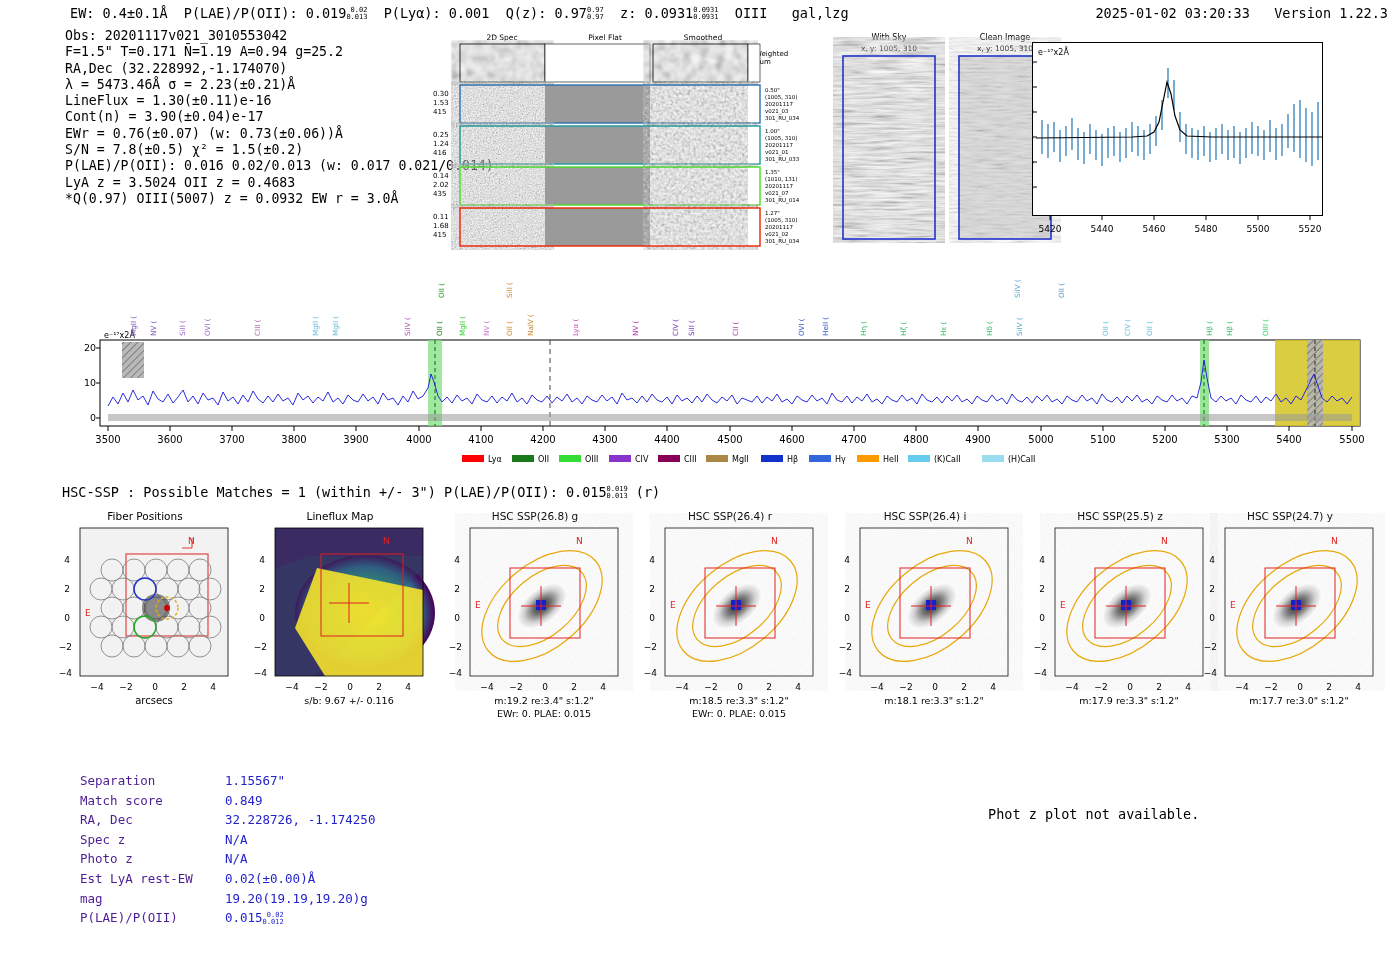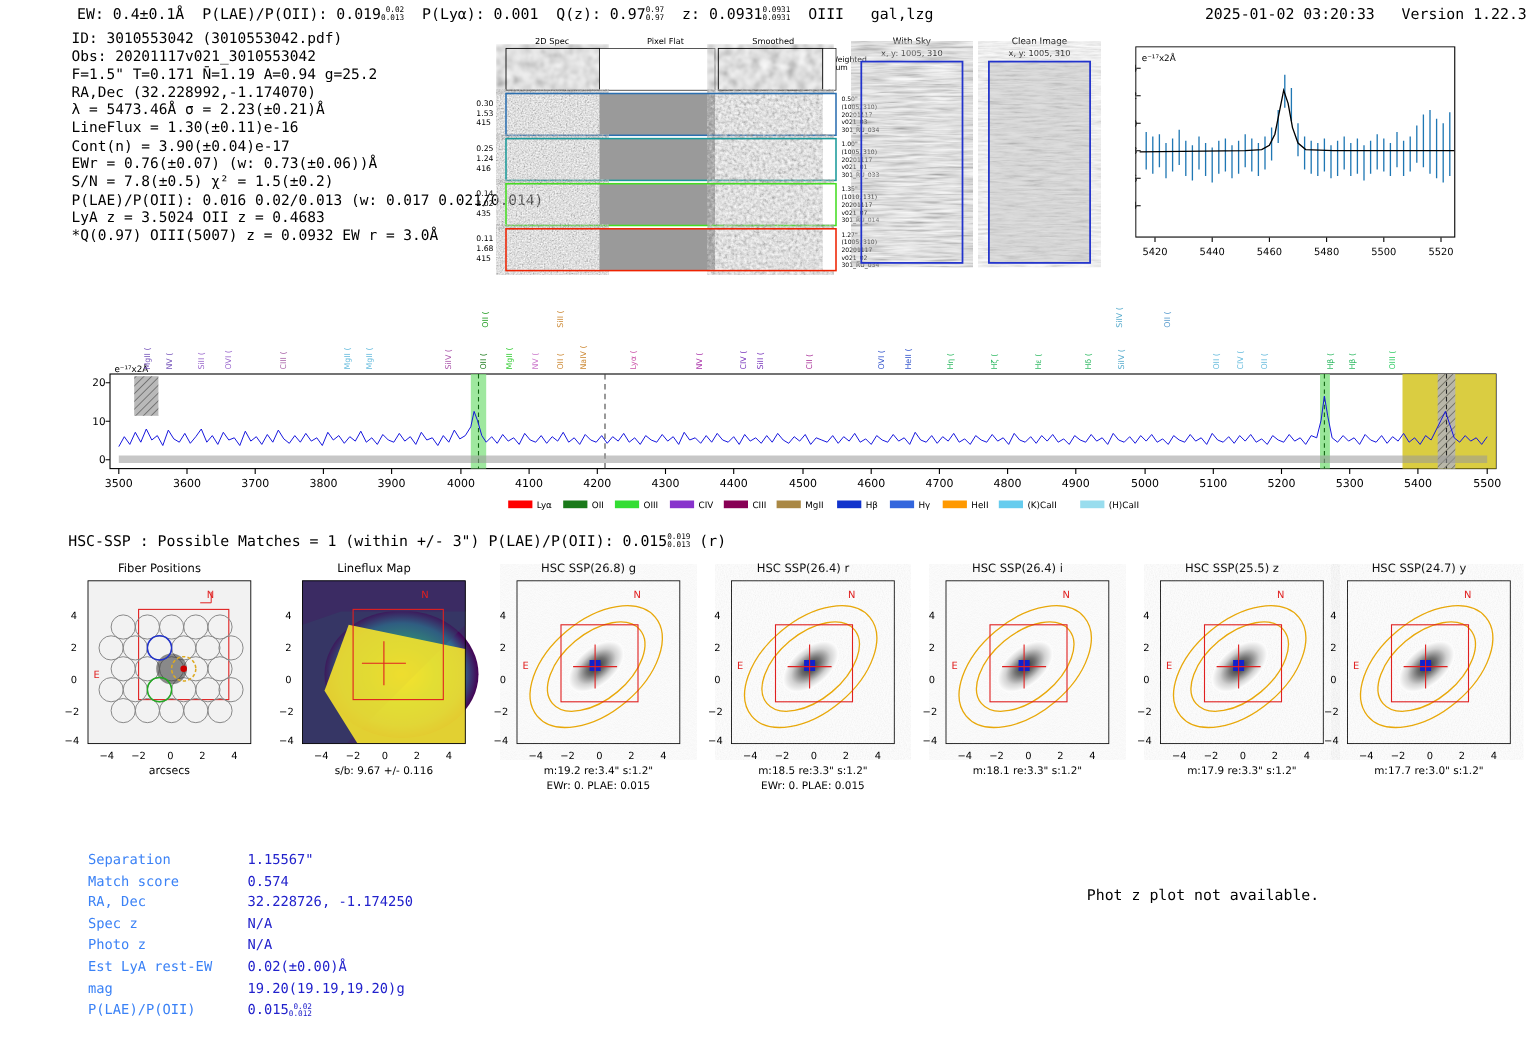--- a/index.html
+++ b/index.html
@@ -15,21 +15,21 @@
   #topline{left:70px;top:5px;font-size:13.5px;letter-spacing:0px;white-space:nowrap;}
   #datestamp{right:12px;top:5px;font-size:13.5px;white-space:nowrap;}
   
   #infoblock{left:65px;top:28px;font-size:13.2px;line-height:16.3px;white-space:nowrap;}
   
   .panelttl{font-size:7.5px;text-anchor:middle;}
   
   #hscline{left:62px;top:484px;font-size:13.5px;white-space:nowrap;}
   #bottomtable{left:78px;top:770px;font-size:12.5px;line-height:17.6px;}
   #bottomtable td{padding:0;vertical-align:top;font-family:"DejaVu Sans Mono","Liberation Mono",monospace;}
-  #bottomtable td.k{padding-right:30px;color:#3b82f6;}
+  #bottomtable td.k{padding-right:30px;color:#4c1d95;}
   #bottomtable td.v{color:#2222cc;}
   #photoznote{left:940px;top:806px;font-size:13.5px;margin-left:48px;}
   svg{display:block;}
   text{font-family:"DejaVu Sans","Liberation Sans",sans-serif;}
 </style>
 </head>
 <body>
 
 <div class="abs mono" id="topline">
   <span>EW: 0.4±0.1Å</span>&nbsp;
@@ -39,21 +39,20 @@
   <span>z: 0.0931</span><span class="stack"><span>0.0931</span><br><span>0.0931</span></span>&nbsp;
   <span>OIII</span>&nbsp;&nbsp;
   <span>gal,lzg</span>
 </div>
 <div class="abs mono" id="datestamp">
   <span>2025-01-02 03:20:33</span>&nbsp;&nbsp;
   <span>Version 1.22.3</span>
 </div>
 
 <div class="abs mono" id="infoblock">
-  <div>ID: 3010553042 (3010553042.pdf)</div>
   <div>Obs: 20201117v021_3010553042</div>
   <div>F=1.5"  T=0.171  N̄=1.19  A=0.94  g=25.2</div>
   <div>RA,Dec (32.228992,-1.174070)</div>
   <div>λ = 5473.46Å  σ = 2.23(±0.21)Å</div>
   <div>LineFlux = 1.30(±0.11)e-16</div>
   <div>Cont(n) = 3.90(±0.04)e-17</div>
   <div>EWr = 0.76(±0.07) (w: 0.73(±0.06))Å</div>
   <div>S/N = 7.8(±0.5)  χ² = 1.5(±0.2)</div>
   <div>P(LAE)/P(OII): 0.016 0.02/0.013 (w: 0.017 0.021/0.014)</div>
   <div>LyA z = 3.5024  OII z = 0.4683</div>
@@ -157,21 +156,21 @@
     <rect x="35" y="137" width="300" height="38" fill="none" stroke="#ee2200" stroke-width="0"></rect>
     <text x="340" y="185" font-size="5.5">1.27"</text>
     <text x="340" y="192" font-size="5.5">(1005, 310)</text>
     <text x="340" y="199" font-size="5.5">20201117</text>
     <text x="340" y="206" font-size="5.5">v021_02</text>
     <text x="340" y="213" font-size="5.5">301_RU_034</text>
   </g>
 </svg>
 </div>
 
-<div class="abs" style="left:750px;top:28px;padding-left:23px;">
+<div class="abs" style="left:810px;top:28px;padding-left:23px;">
 <svg width="230" height="215" viewBox="0 0 230 215">
   <defs>
     <filter id="skystripe">
           <feTurbulence type="fractalNoise" baseFrequency="0.03 0.42" numOctaves="3" seed="19"></feTurbulence>
           <feColorMatrix type="saturate" values="0"></feColorMatrix>
         </filter>
     <filter id="cleanstripe">
           <feTurbulence type="fractalNoise" baseFrequency="0.05 0.5" numOctaves="4" seed="23"></feTurbulence>
           <feColorMatrix type="saturate" values="0"></feColorMatrix>
           <feComponentTransfer>
@@ -690,21 +689,21 @@
 </div>
 
 <table id="bottomtable" class="abs">
   <tbody>
       <tr>
     <td class="k">Separation</td>
     <td class="v">1.15567"</td>
   </tr>
   <tr>
     <td class="k">Match score</td>
-    <td class="v">0.574</td>
+    <td class="v">0.849</td>
   </tr>
   <tr>
     <td class="k">RA, Dec</td>
     <td class="v">32.228726, -1.174250</td>
   </tr>
   <tr>
     <td class="k">Spec z</td>
     <td class="v">N/A</td>
   </tr>
   <tr>

